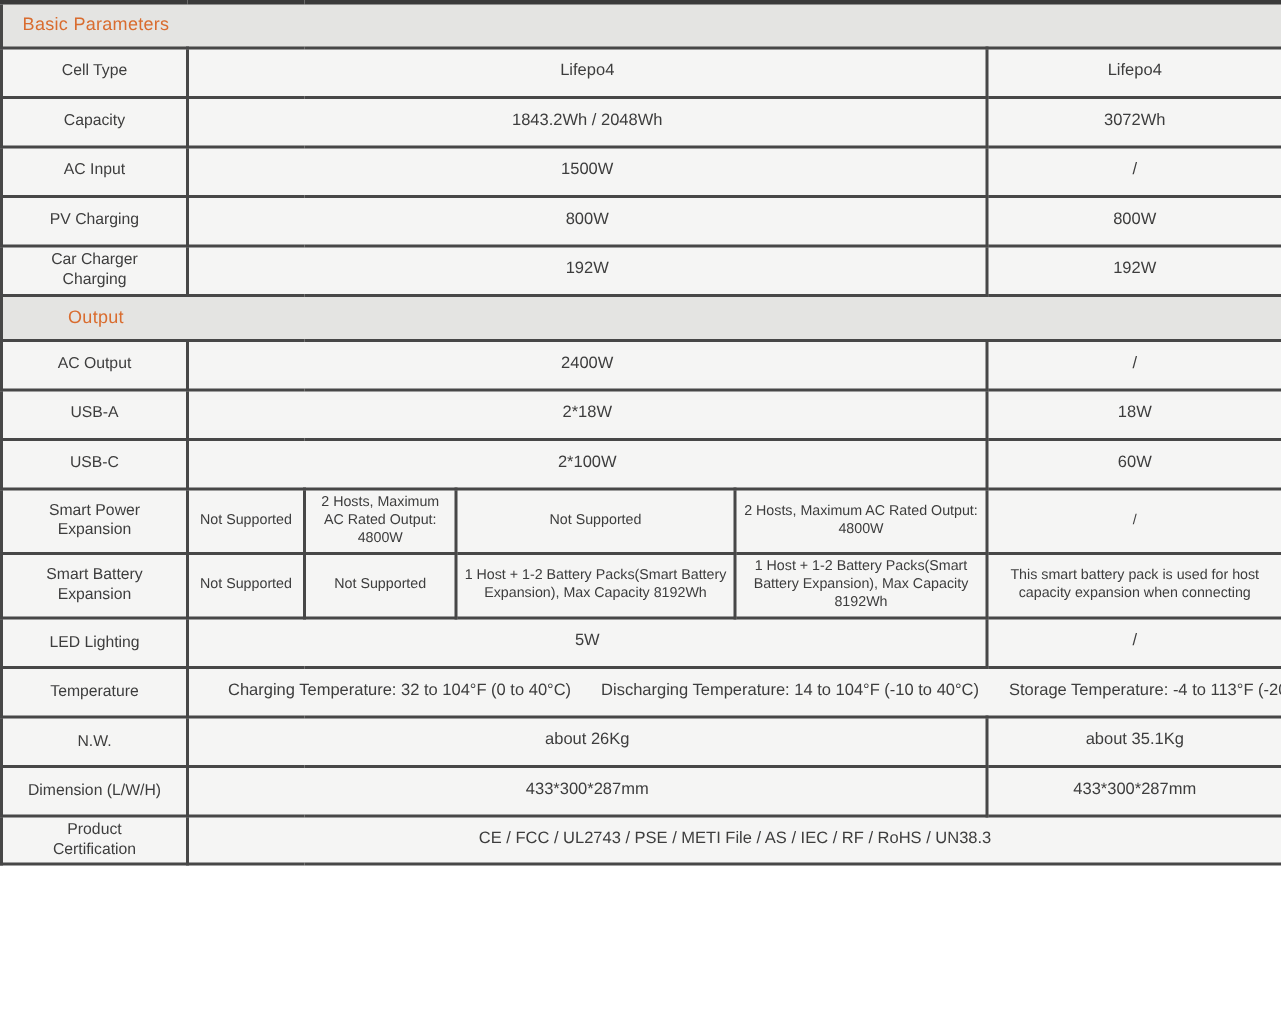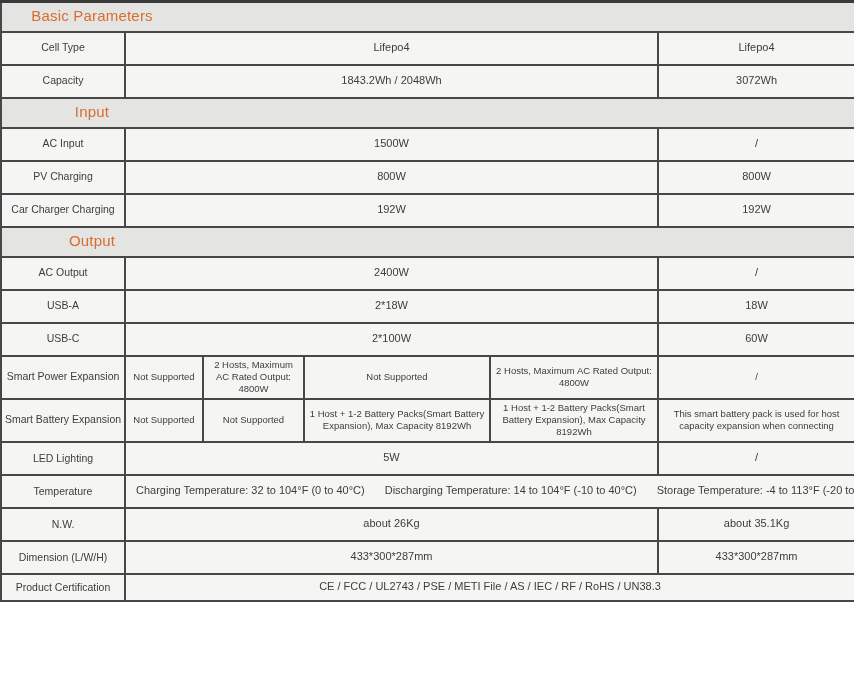--- a/index.html
+++ b/index.html
@@ -22,42 +22,41 @@
   col.c-s4{width:168px;}
   col.c-right{width:197px;}
 
   td{
     border:2px solid #474747;
     background:#f5f5f4;
     text-align:center;
     vertical-align:middle;
     color:#3d3d3d;
     font-size:11px;
-    padding:2px 0;
+    padding:2px 16px;
     line-height:1.25;
   }
   tr.r{height:33px;}
   tr.sec{height:30px;}
   tr.multi{height:32px;}
   tr.cert{height:27px;}
 
   tr.sec td{
     background:#e4e4e2;
     padding:0;
     text-align:left;
   }
   .sec-label{
     display:inline-block;
     width:124px;
     text-align:center;
     color:#d96c2f;
-    font-size:15px;
+    font-size:12px;
     font-weight:500;
     letter-spacing:.2px;
-    padding-left:28px;
   }
   td.lbl{font-size:10.5px;}
   td.sm{font-size:9.5px;line-height:1.3;padding:2px 3px;}
   td.full{white-space:nowrap;}
   td.full .tpart{margin:0 10px;}
 </style>
 </head>
 <body>
 
 <table class="spec">
@@ -82,25 +81,20 @@
       <td colspan="4">Lifepo4</td>
       <td>Lifepo4</td>
     </tr>
 
     <tr class="r">
       <td class="lbl">Capacity</td>
       <td colspan="4">1843.2Wh / 2048Wh</td>
       <td>3072Wh</td>
     </tr>
 
-    <tr class="sec">
-      <td colspan="6">
-        <span class="sec-label">Input</span>
-      </td>
-    </tr>
 
     <tr class="r">
       <td class="lbl">AC Input</td>
       <td colspan="4">1500W</td>
       <td>/</td>
     </tr>
 
     <tr class="r">
       <td class="lbl">PV Charging</td>
       <td colspan="4">800W</td>

